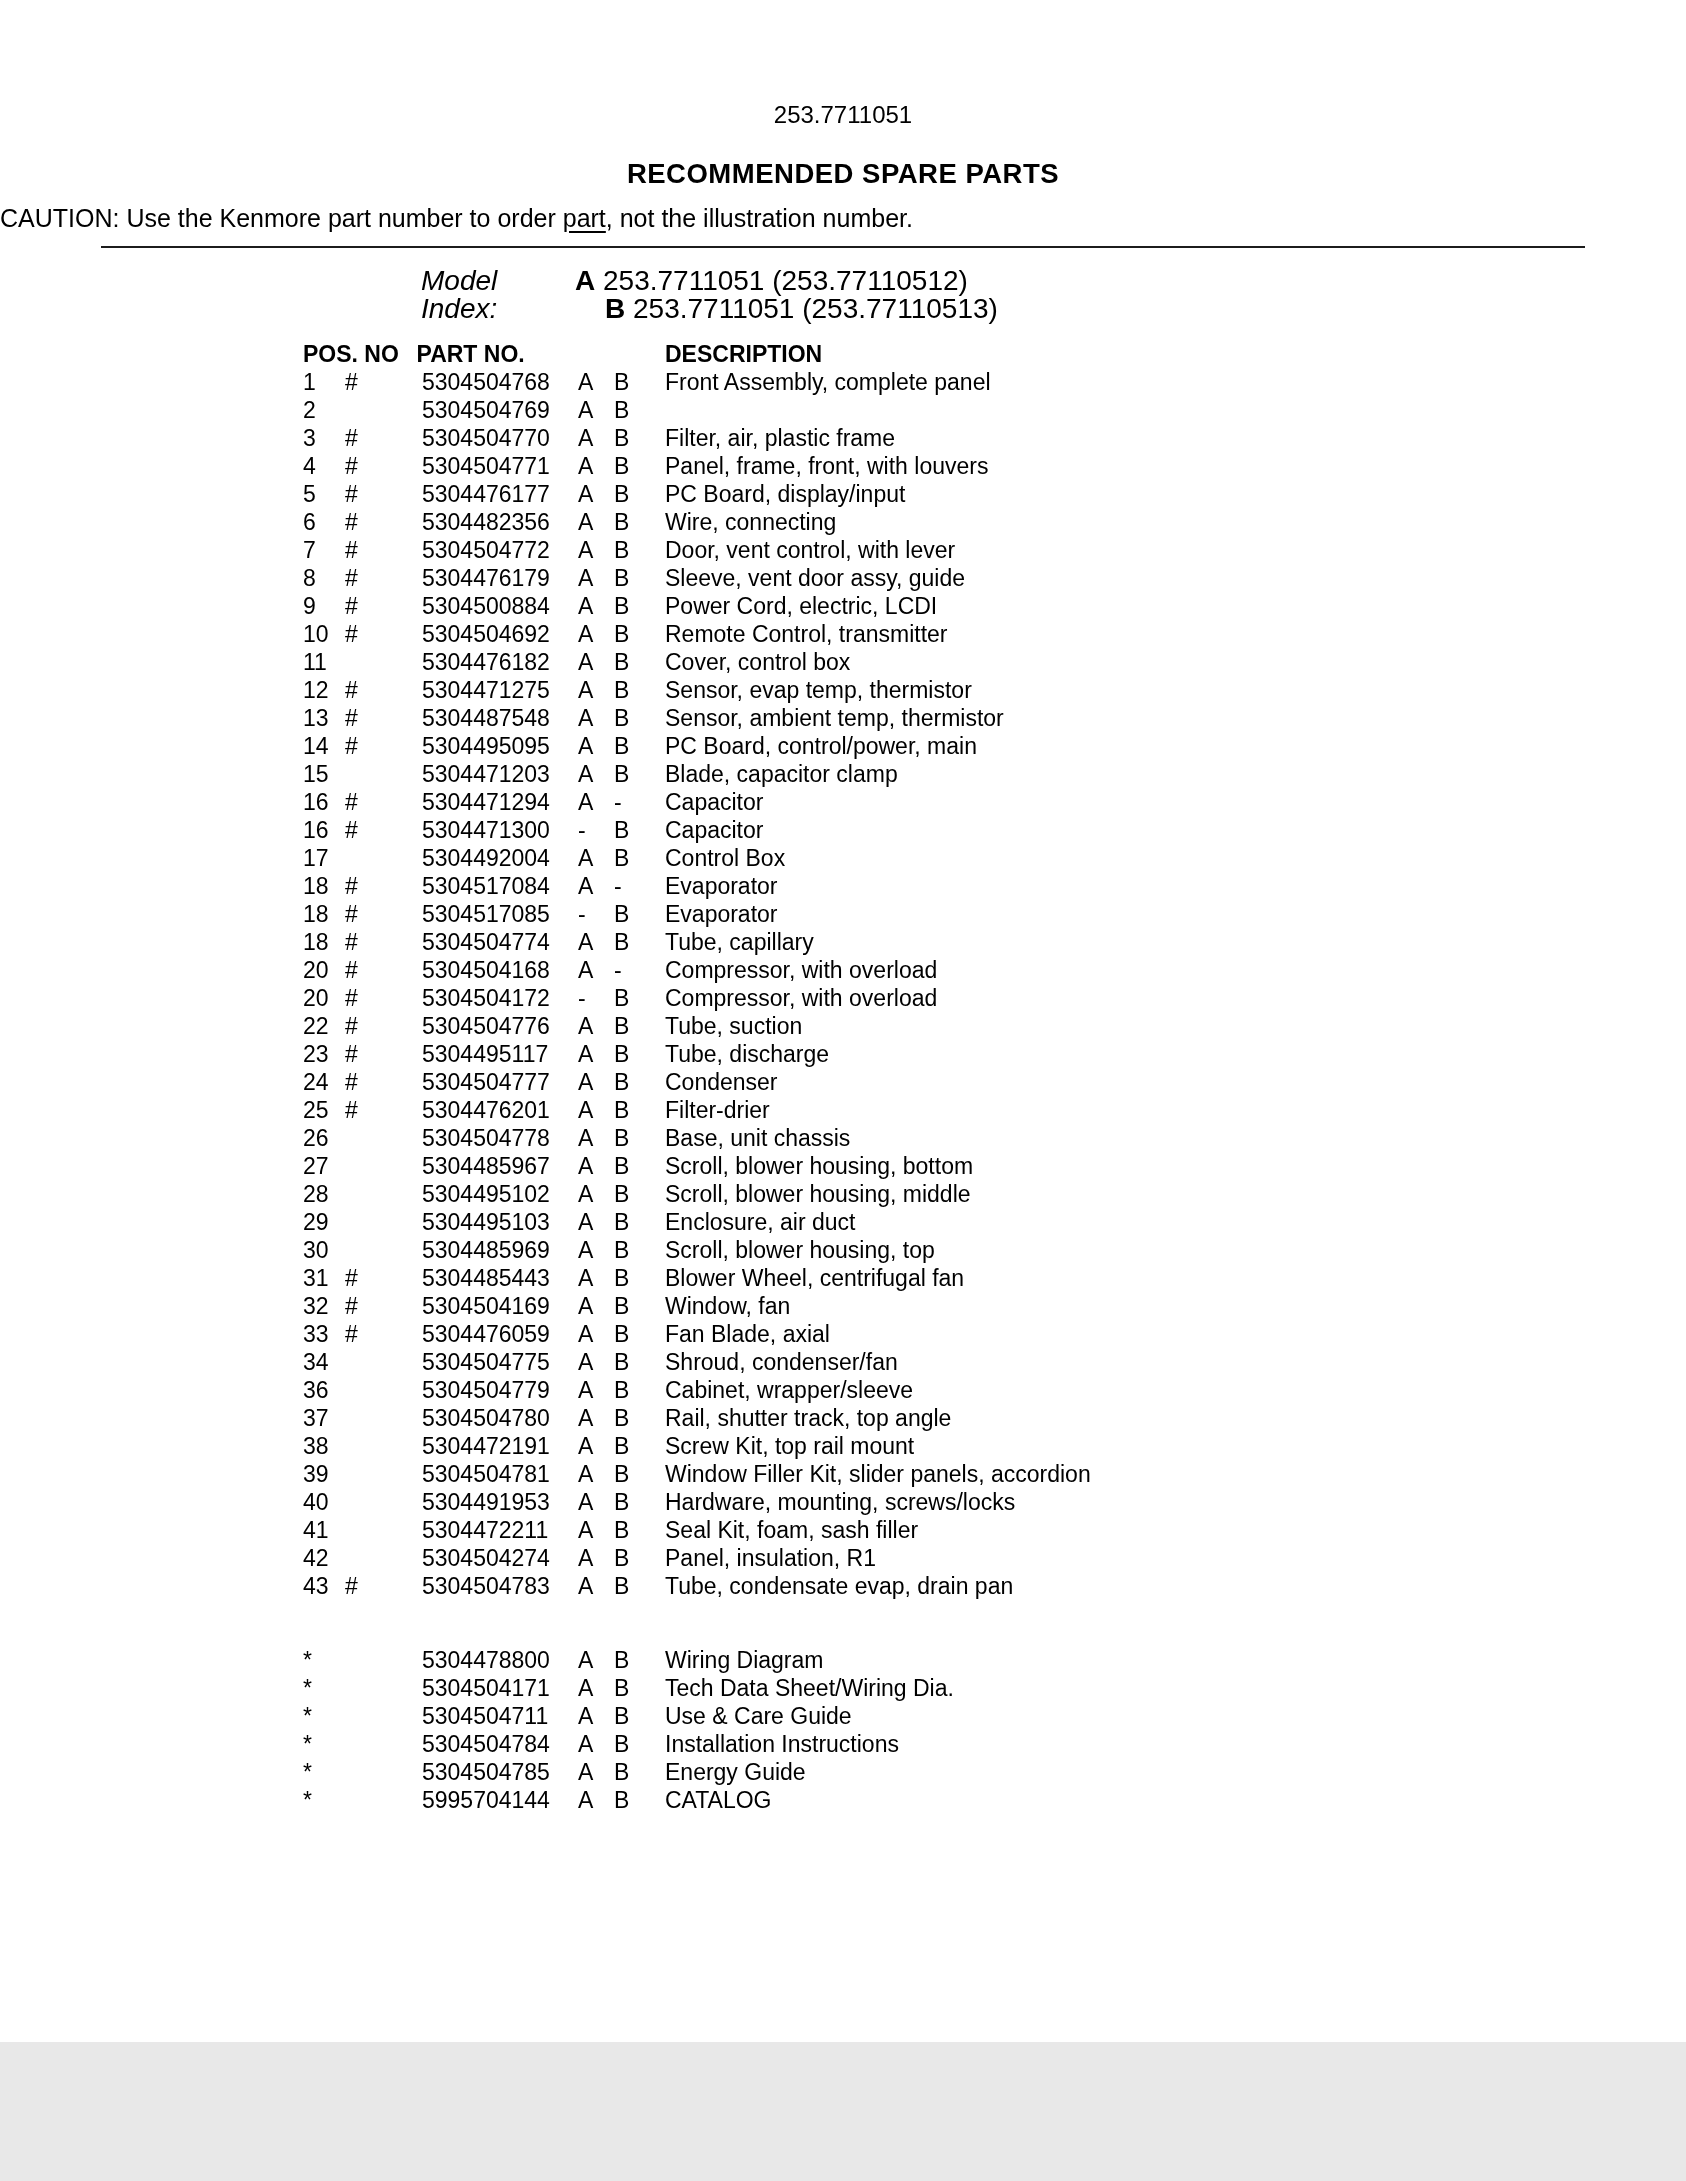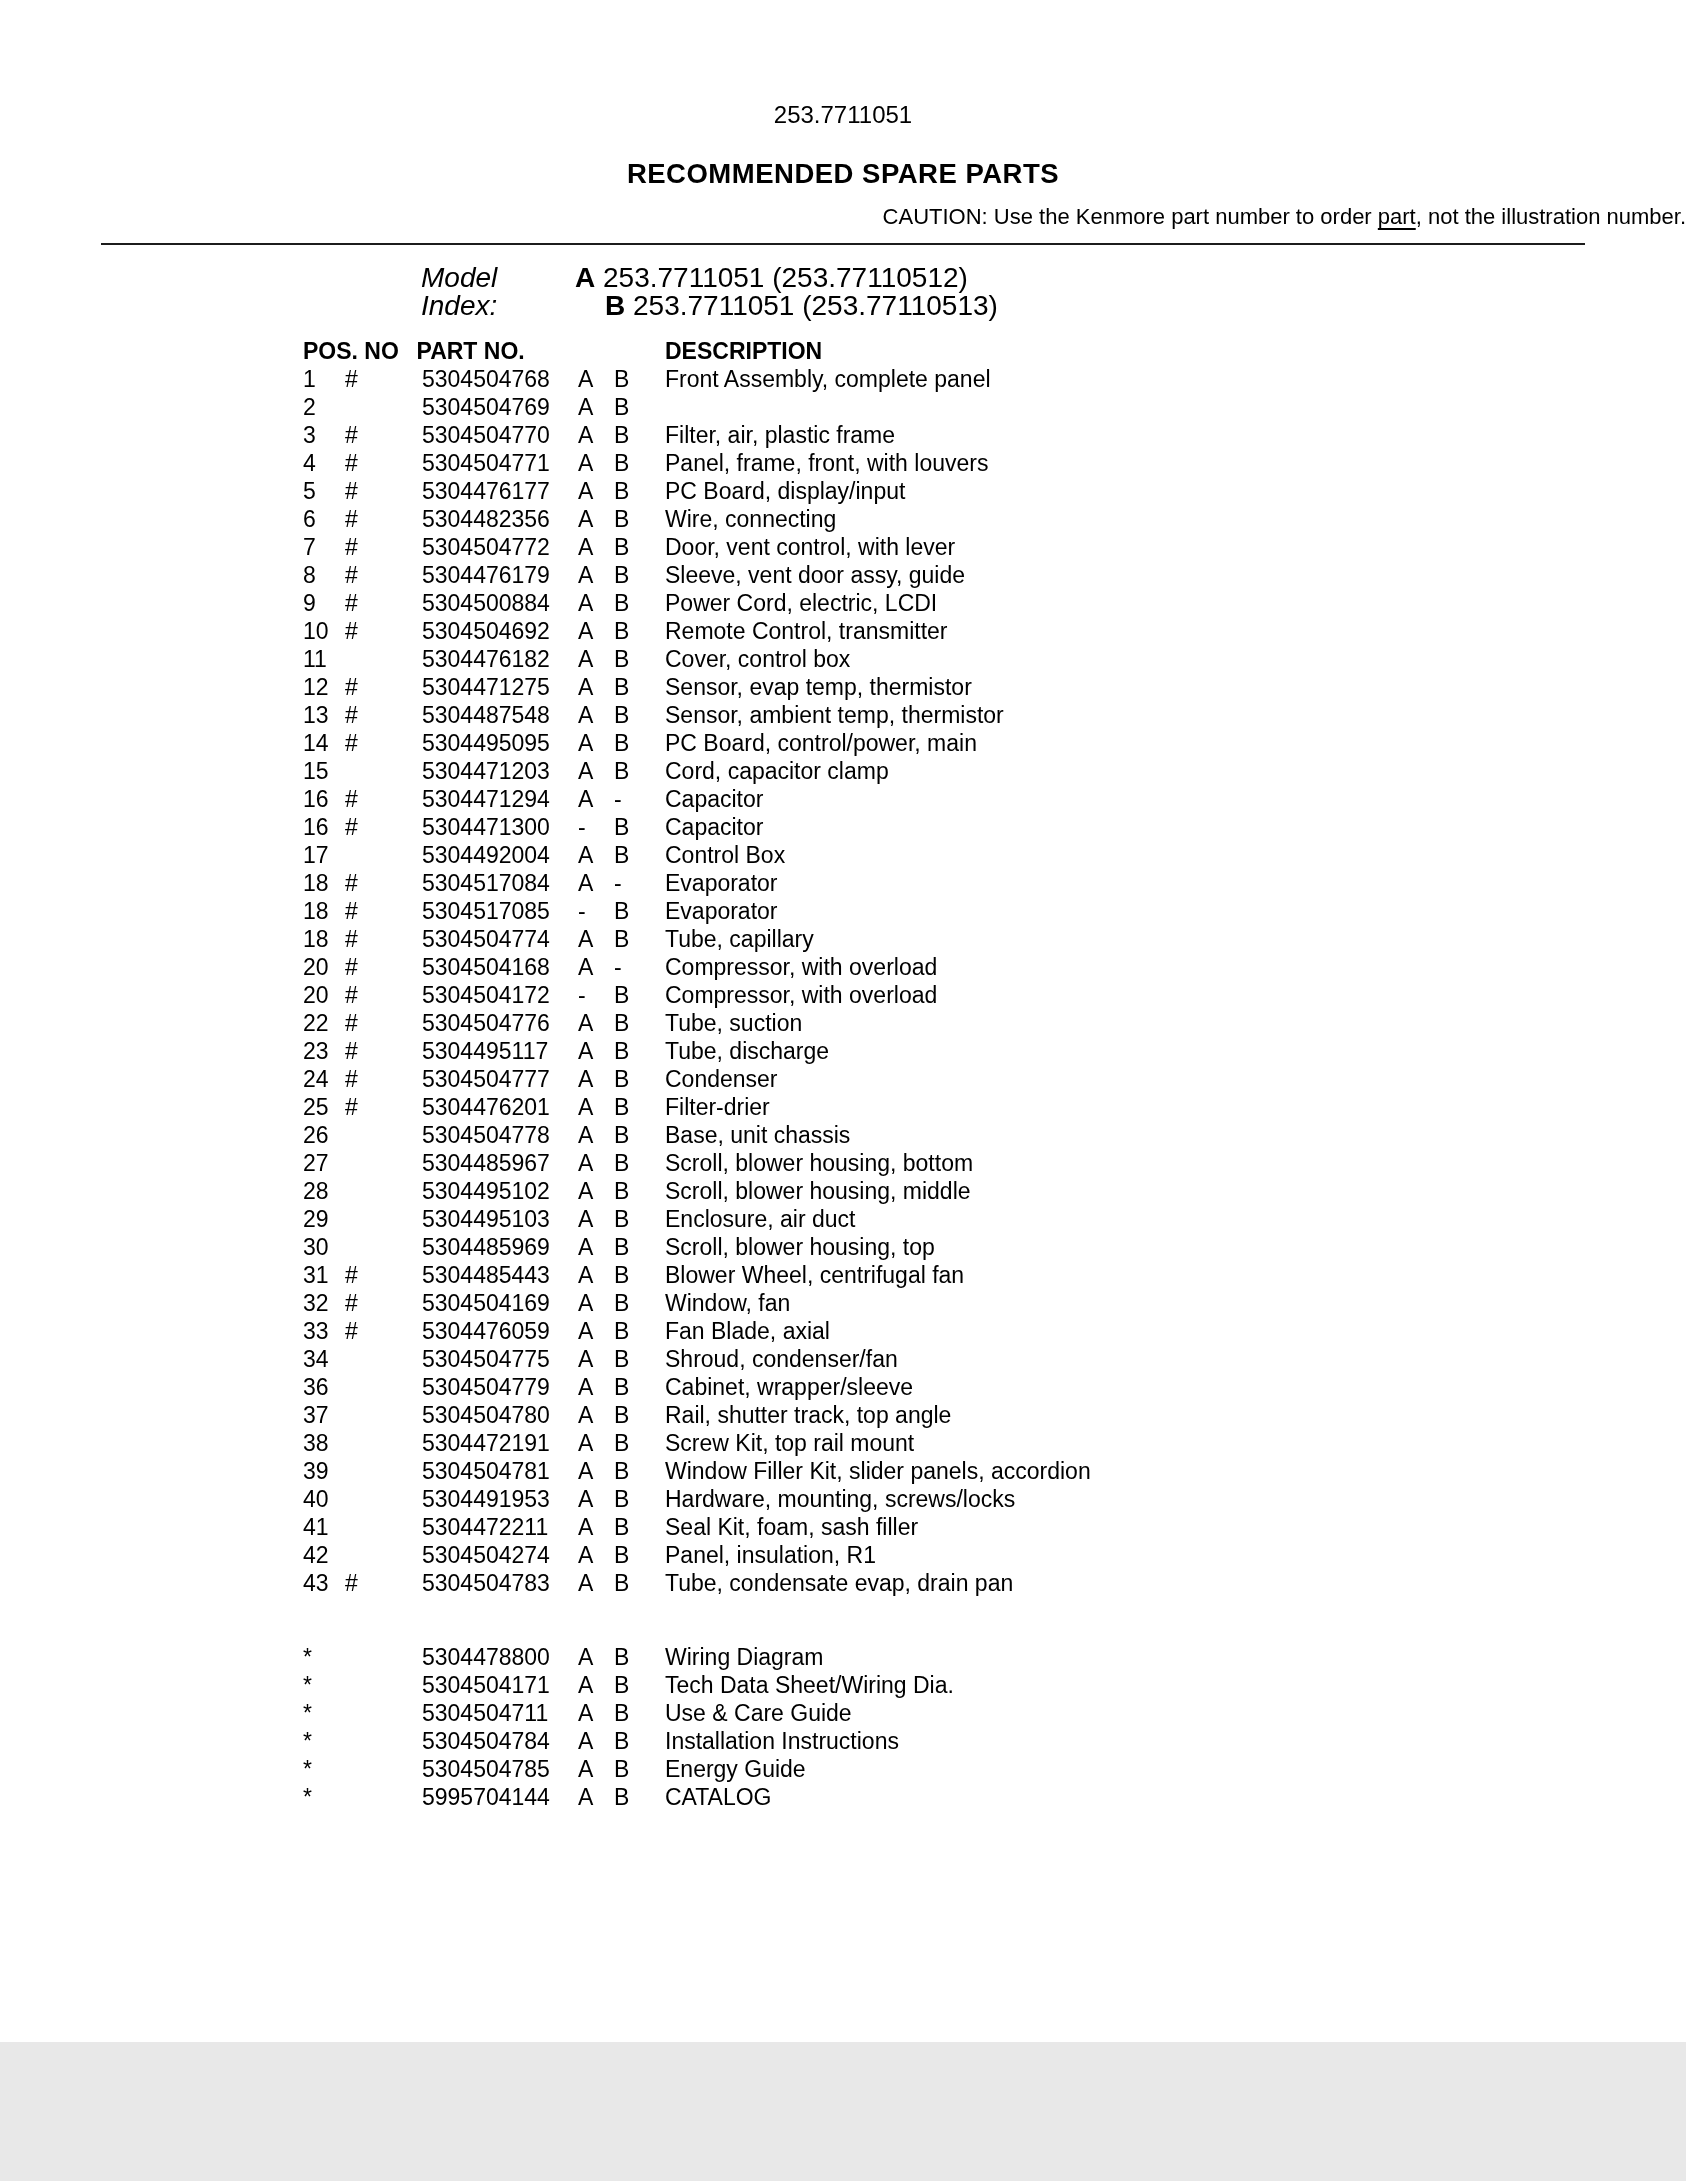--- a/index.html
+++ b/index.html
@@ -19,22 +19,22 @@
   }
   .page-title {
     margin-top:29px;
     text-align:center;
     font-size:27.5px;
     font-weight:bold;
     letter-spacing:0.5px;
   }
   .caution-line {
     margin-top:14.7px;
-    text-align:right;
-    font-size:22px;
+    text-align:left;
+    font-size:25px;
   }
   .caution-line .u { text-decoration:underline; text-underline-offset:3.7px; }
   .rule {
     margin:13px 101px 0 101px;
     border-top:2.8px solid #1c1c1c;
     height:0;
   }
   .model-index {
     margin:18.4px 0 0 421px;
     display:flex;
@@ -211,21 +211,21 @@
     <div class="cell">A</div>
     <div class="cell">B</div>
     <div class="cell">PC Board, control/power, main</div>
   </div>
         <div class="t-row">
     <div class="cell">15</div>
     <div class="cell"></div>
     <div class="cell">5304471203</div>
     <div class="cell">A</div>
     <div class="cell">B</div>
-    <div class="cell">Cord, capacitor clamp</div>
+    <div class="cell">Blade, capacitor clamp</div>
   </div>
         <div class="t-row">
     <div class="cell">16</div>
     <div class="cell">#</div>
     <div class="cell">5304471294</div>
     <div class="cell">A</div>
     <div class="cell">-</div>
     <div class="cell">Capacitor</div>
   </div>
         <div class="t-row">

